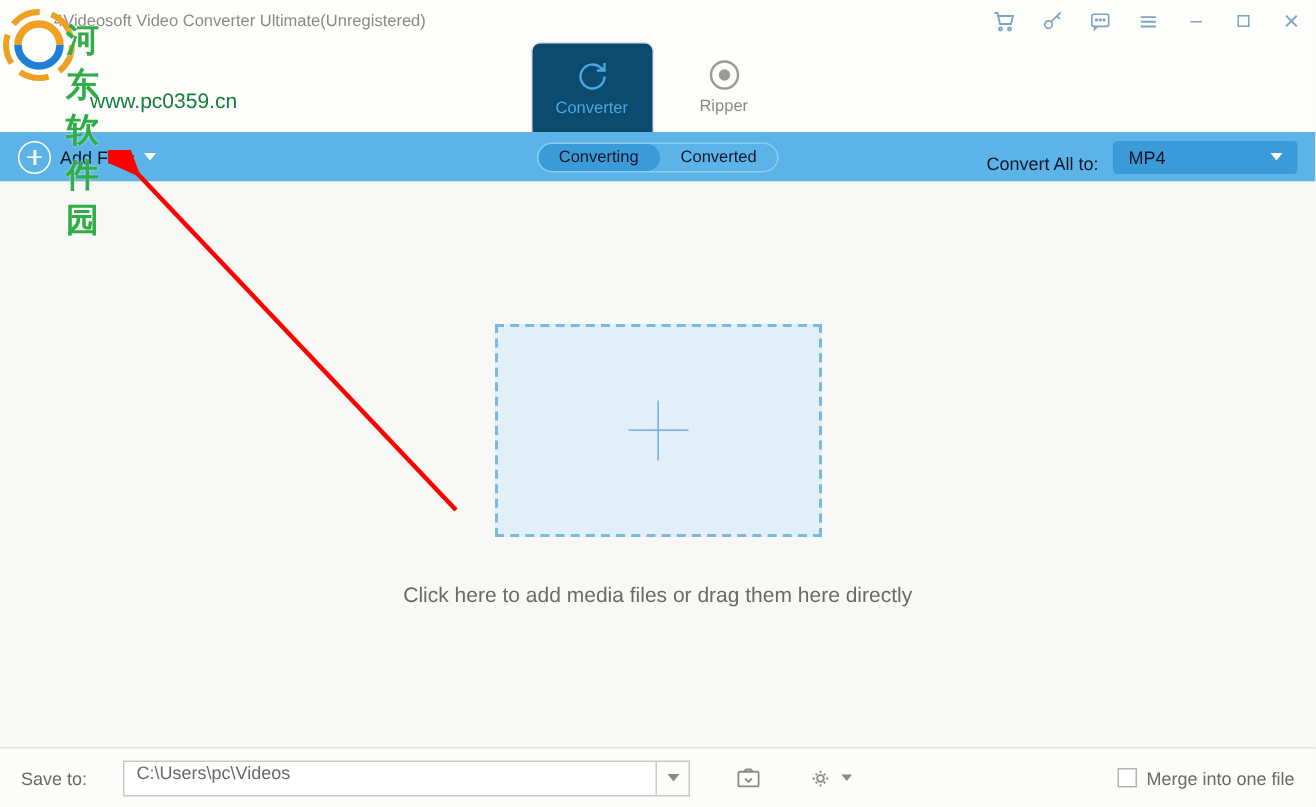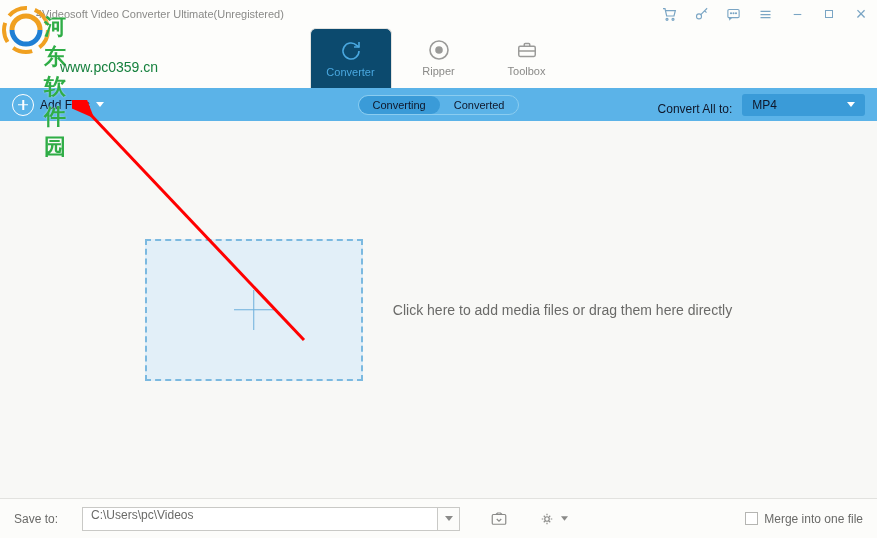--- a/index.html
+++ b/index.html
@@ -152,21 +152,21 @@
       align-items: center;
       gap: 70px;
       cursor: pointer;
     }
 
     
     .content {
       height: 377px;
       background: #f8f8f6;
       display: flex;
-      flex-direction: row;
+      flex-direction: column;
       align-items: center;
       justify-content: center;
       gap: 30px;
     }
     .drop-zone {
       width: 218px;
       height: 142px;
       border: 2px dashed #7bb9e0;
       background: #e2eff8;
       display: flex;
@@ -358,29 +358,20 @@
       <span>Converter</span>
     </div>
     <div class="nav-tab">
       <span class="nav-icon">
         <svg width="24" height="24" viewBox="0 0 24 24" fill="none" stroke="#9a9a98" stroke-width="1.6">
             <circle cx="12" cy="12" r="9"></circle>
             <circle cx="12" cy="12" r="3" fill="#9a9a98"></circle>
           </svg>
       </span>
       <span>Ripper</span>
-    </div>
-    <div class="nav-tab">
-      <span class="nav-icon">
-        <svg width="24" height="22" viewBox="0 0 24 24" fill="none" stroke="#9a9a98" stroke-width="1.6">
-            <rect x="3" y="8" width="18" height="11" rx="1.5"></rect>
-            <path d="M3 13h18M9 8V6a1 1 0 0 1 1-1h4a1 1 0 0 1 1 1v2"></path>
-          </svg>
-      </span>
-      <span>Toolbox</span>
     </div>
   </div>
 </div>
 
 <div class="action-bar">
   <div class="add-files">
     <span class="plus-circle"></span>
     <span>Add Files</span>
     <span class="triangle-down"></span>
   </div>

